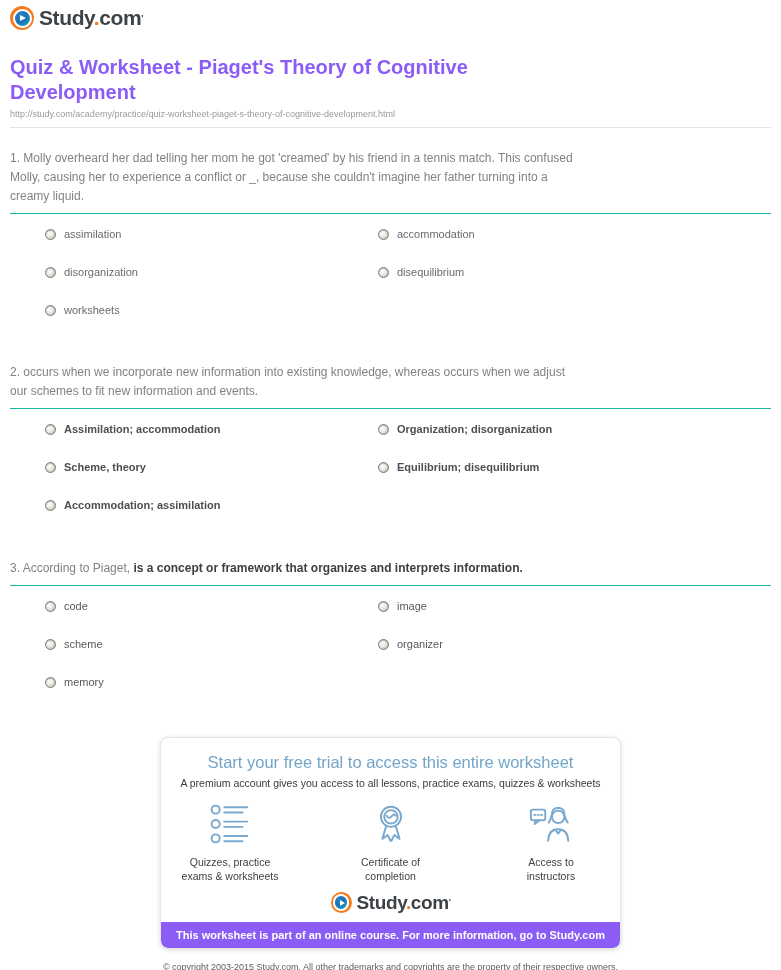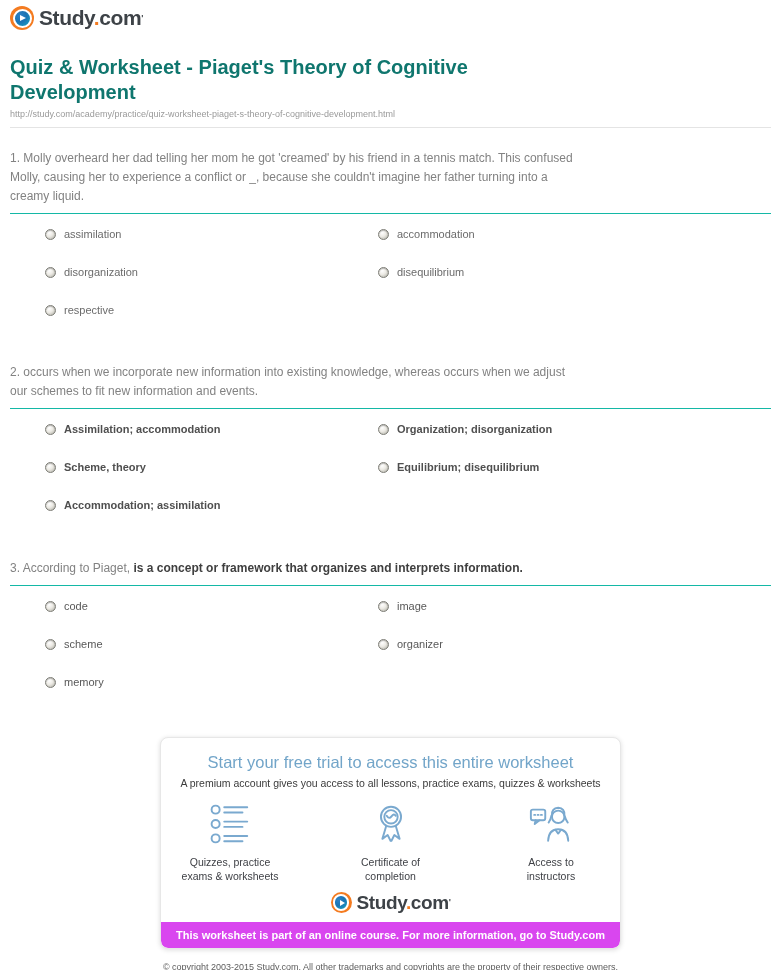--- a/index.html
+++ b/index.html
@@ -22,21 +22,21 @@
   .logo-text { font-size:21px; font-weight:700; color:#3d4247; letter-spacing:-0.4px; line-height:24px; }
   .logo-text .dot { color:#f47b20; }
   .logo-text .tm { font-size:9px; vertical-align:top; color:#3d4247; }
   .logo-small .logo-mark { width:21px; height:21px; }
   .logo-small .logo-mark-inner { width:16.5px; height:16.5px; }
   .logo-small .logo-play { border-left-width:5px; border-top-width:3px; border-bottom-width:3px; }
   .logo-small .logo-text { font-size:19px; line-height:21px; }
 
   
   .page-title { margin-top:25px; max-width:520px;
-    font-size:20px; line-height:25px; font-weight:700; color:#0f766e; }
+    font-size:20px; line-height:25px; font-weight:700; color:#8b5cf6; }
   .page-url { margin-top:4px; font-size:9px; color:#9a9a9a; }
   .top-rule { margin-top:8px; border:none; border-top:1px solid #e4e4e4; }
 
   
   .qsec { }
   .q-head { border-bottom:1px solid #14b8a6; padding-bottom:7px; }
   .q-text { max-width:572px; font-size:12px; line-height:19px; color:#828282; }
   .q-text b { color:#3f3f3f; }
   .options { margin:13px 0 0 35px; display:grid; grid-template-columns:333px auto; row-gap:24px; }
   .opt { display:flex; align-items:center; height:14px; cursor:default; }
@@ -55,21 +55,21 @@
   .promo-title { margin-top:15px; text-align:center; white-space:nowrap;
     font-size:16.5px; color:#72a5c9; }
   .promo-sub { margin-top:5px; text-align:center; white-space:nowrap;
     font-size:10.5px; color:#3b3b3b; }
   .features { margin-top:12px; display:flex; justify-content:space-between; padding:0 14px; }
   .feature { width:110px; display:flex; flex-direction:column; align-items:center; }
   .feature svg { width:46px; height:46px; stroke:#7aa9cf; fill:none;
     stroke-width:2; stroke-linecap:round; stroke-linejoin:round; }
   .feature-label { margin-top:8px; text-align:center; font-size:10.5px; line-height:14px; color:#3f4146; }
   .promo-logo-row { margin-top:9px; display:flex; justify-content:center; }
-  .banner { margin-top:9px; height:26px; background:#d946ef;
+  .banner { margin-top:9px; height:26px; background:#8b5cf6;
     display:flex; align-items:center; justify-content:center;
     border-radius:0 0 7px 7px; }
   .banner-text { color:#fff; font-size:11px; font-weight:600; white-space:nowrap; }
   .banner-text .banner-link { font-weight:800; color:#fff; text-decoration:none; }
 
   
   .footer { margin-top:12px; text-align:center; font-size:9px; line-height:13px; color:#5c5c5c; }
 
   .mt-q1 { margin-top:21px; }
   .mt-q2 { margin-top:46px; }
@@ -108,21 +108,21 @@
     <div class="opt">
       <span class="radio"></span>
       <span class="opt-label">disorganization</span>
     </div>
     <div class="opt">
       <span class="radio"></span>
       <span class="opt-label">disequilibrium</span>
     </div>
     <div class="opt">
       <span class="radio"></span>
-      <span class="opt-label">respective</span>
+      <span class="opt-label">worksheets</span>
     </div>
   </div>
 </section>
 
 <section class="qsec mt-q2">
   <div class="q-head">
     <p class="q-text">2. occurs when we incorporate new information into existing knowledge, whereas occurs when we adjust our schemes to fit new information and events.</p>
   </div>
   <div class="options opts-bold">
     <div class="opt">

